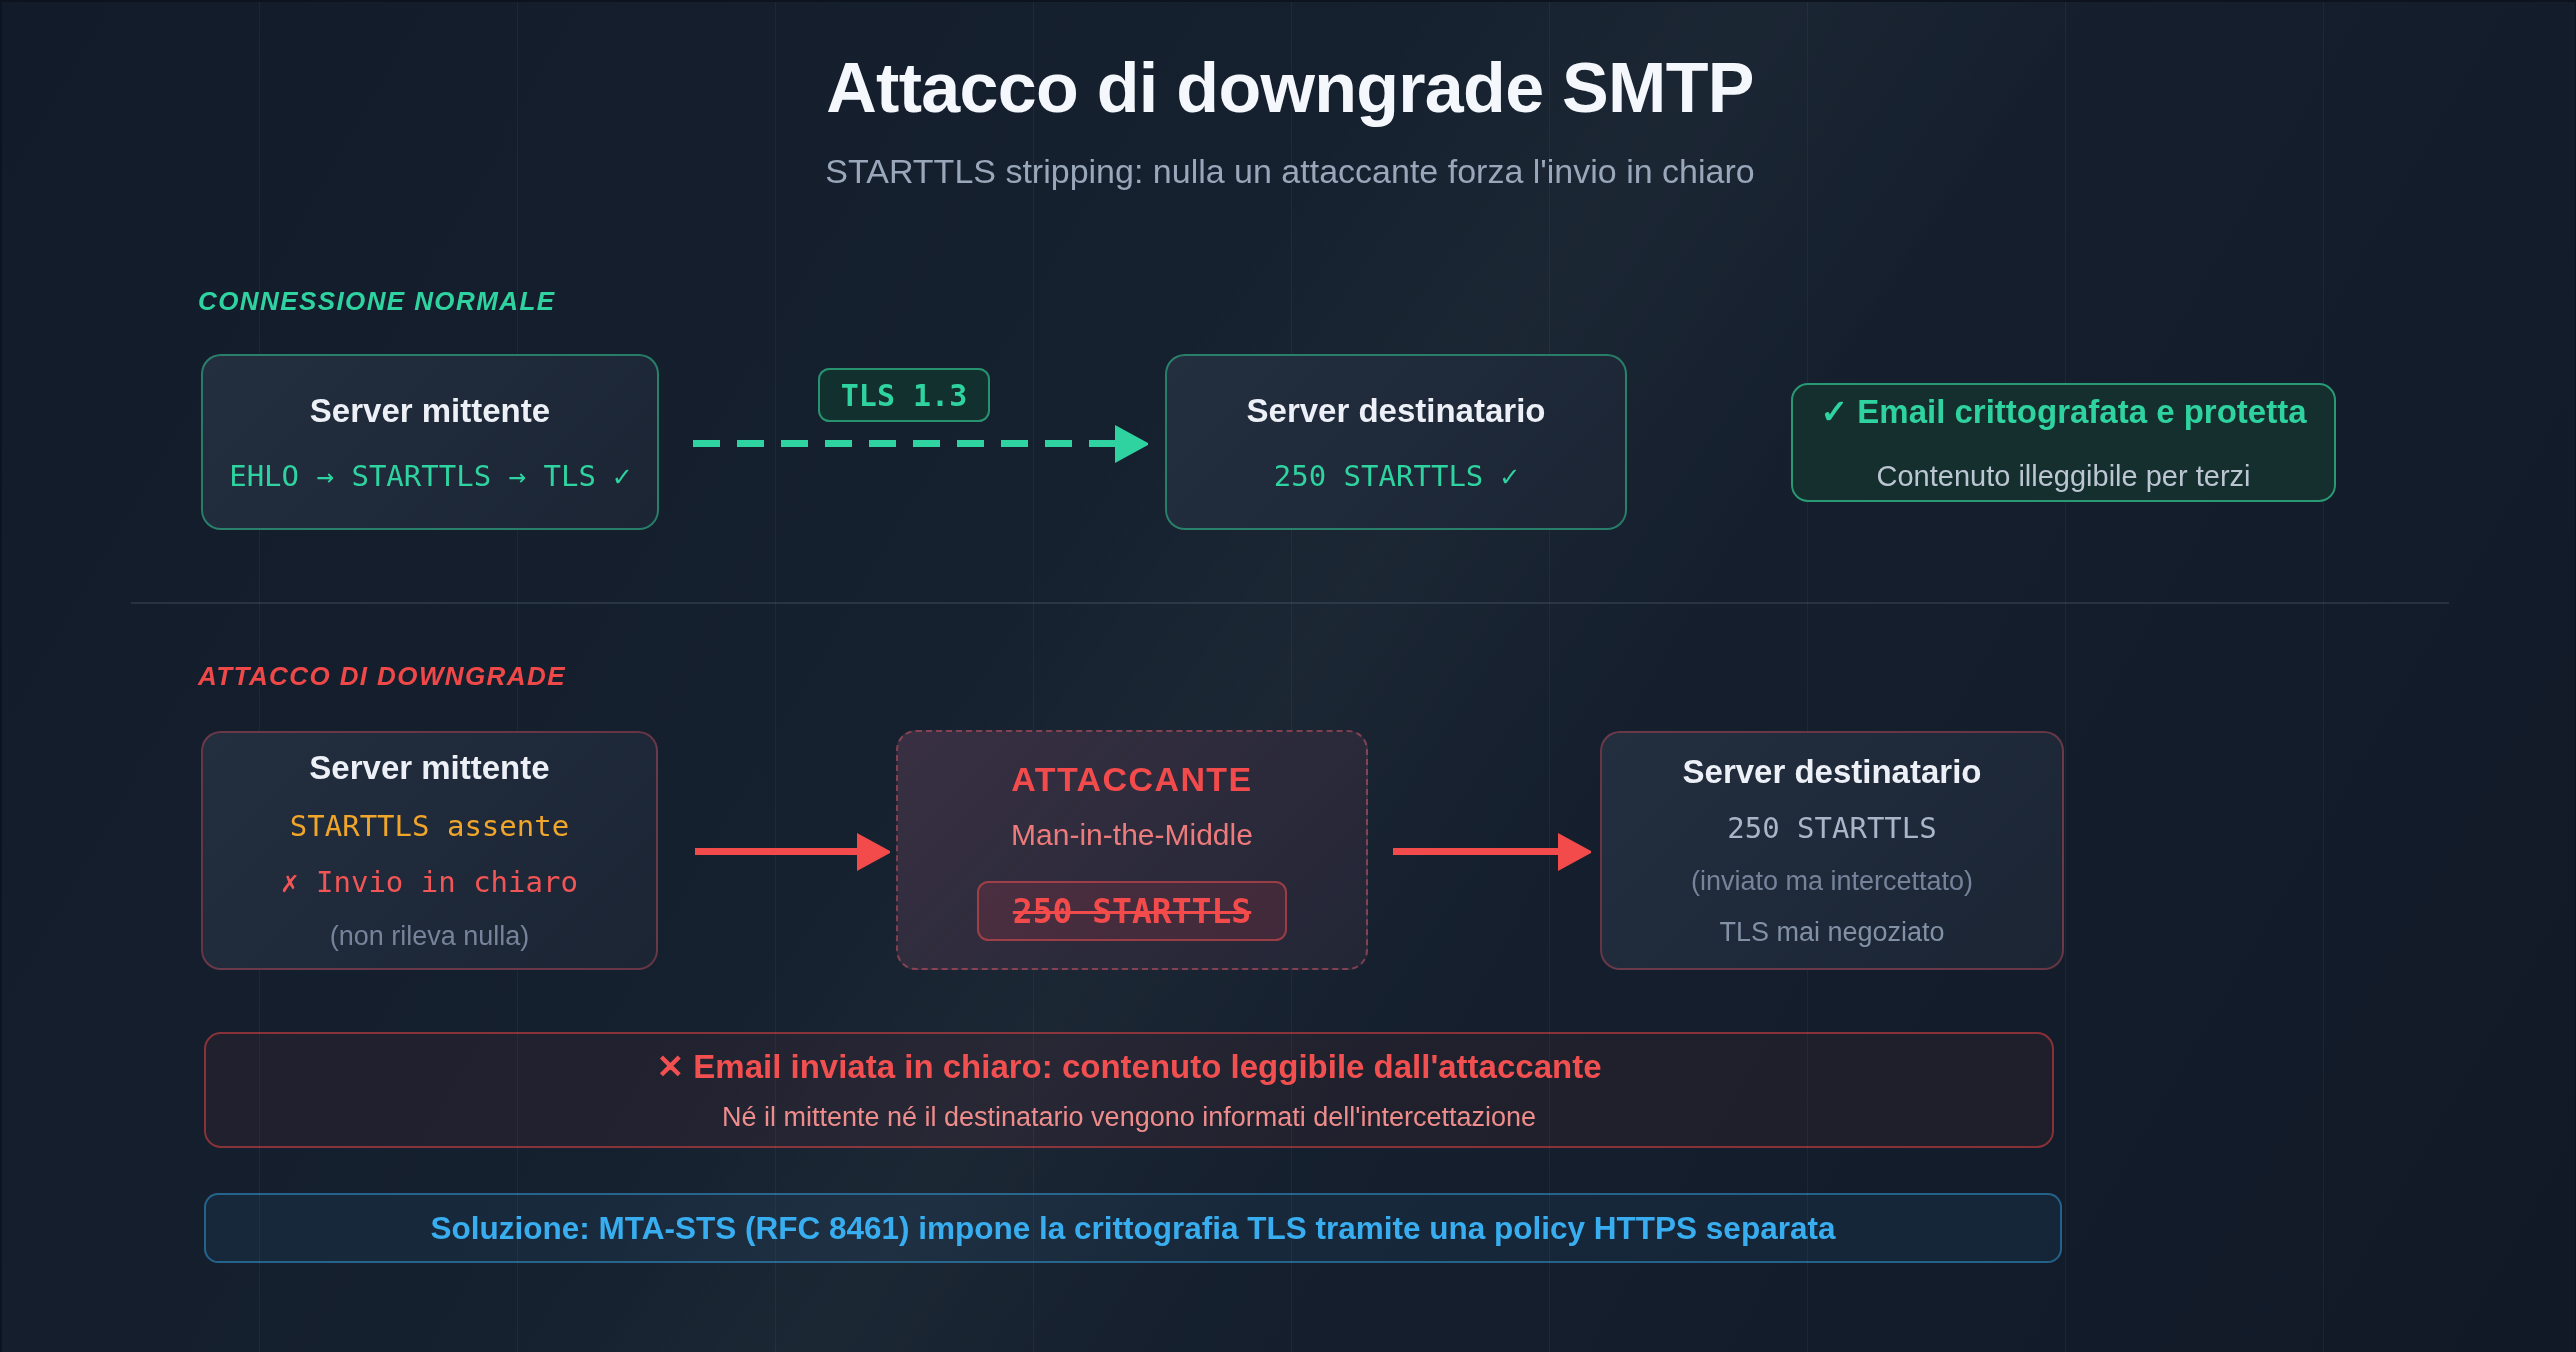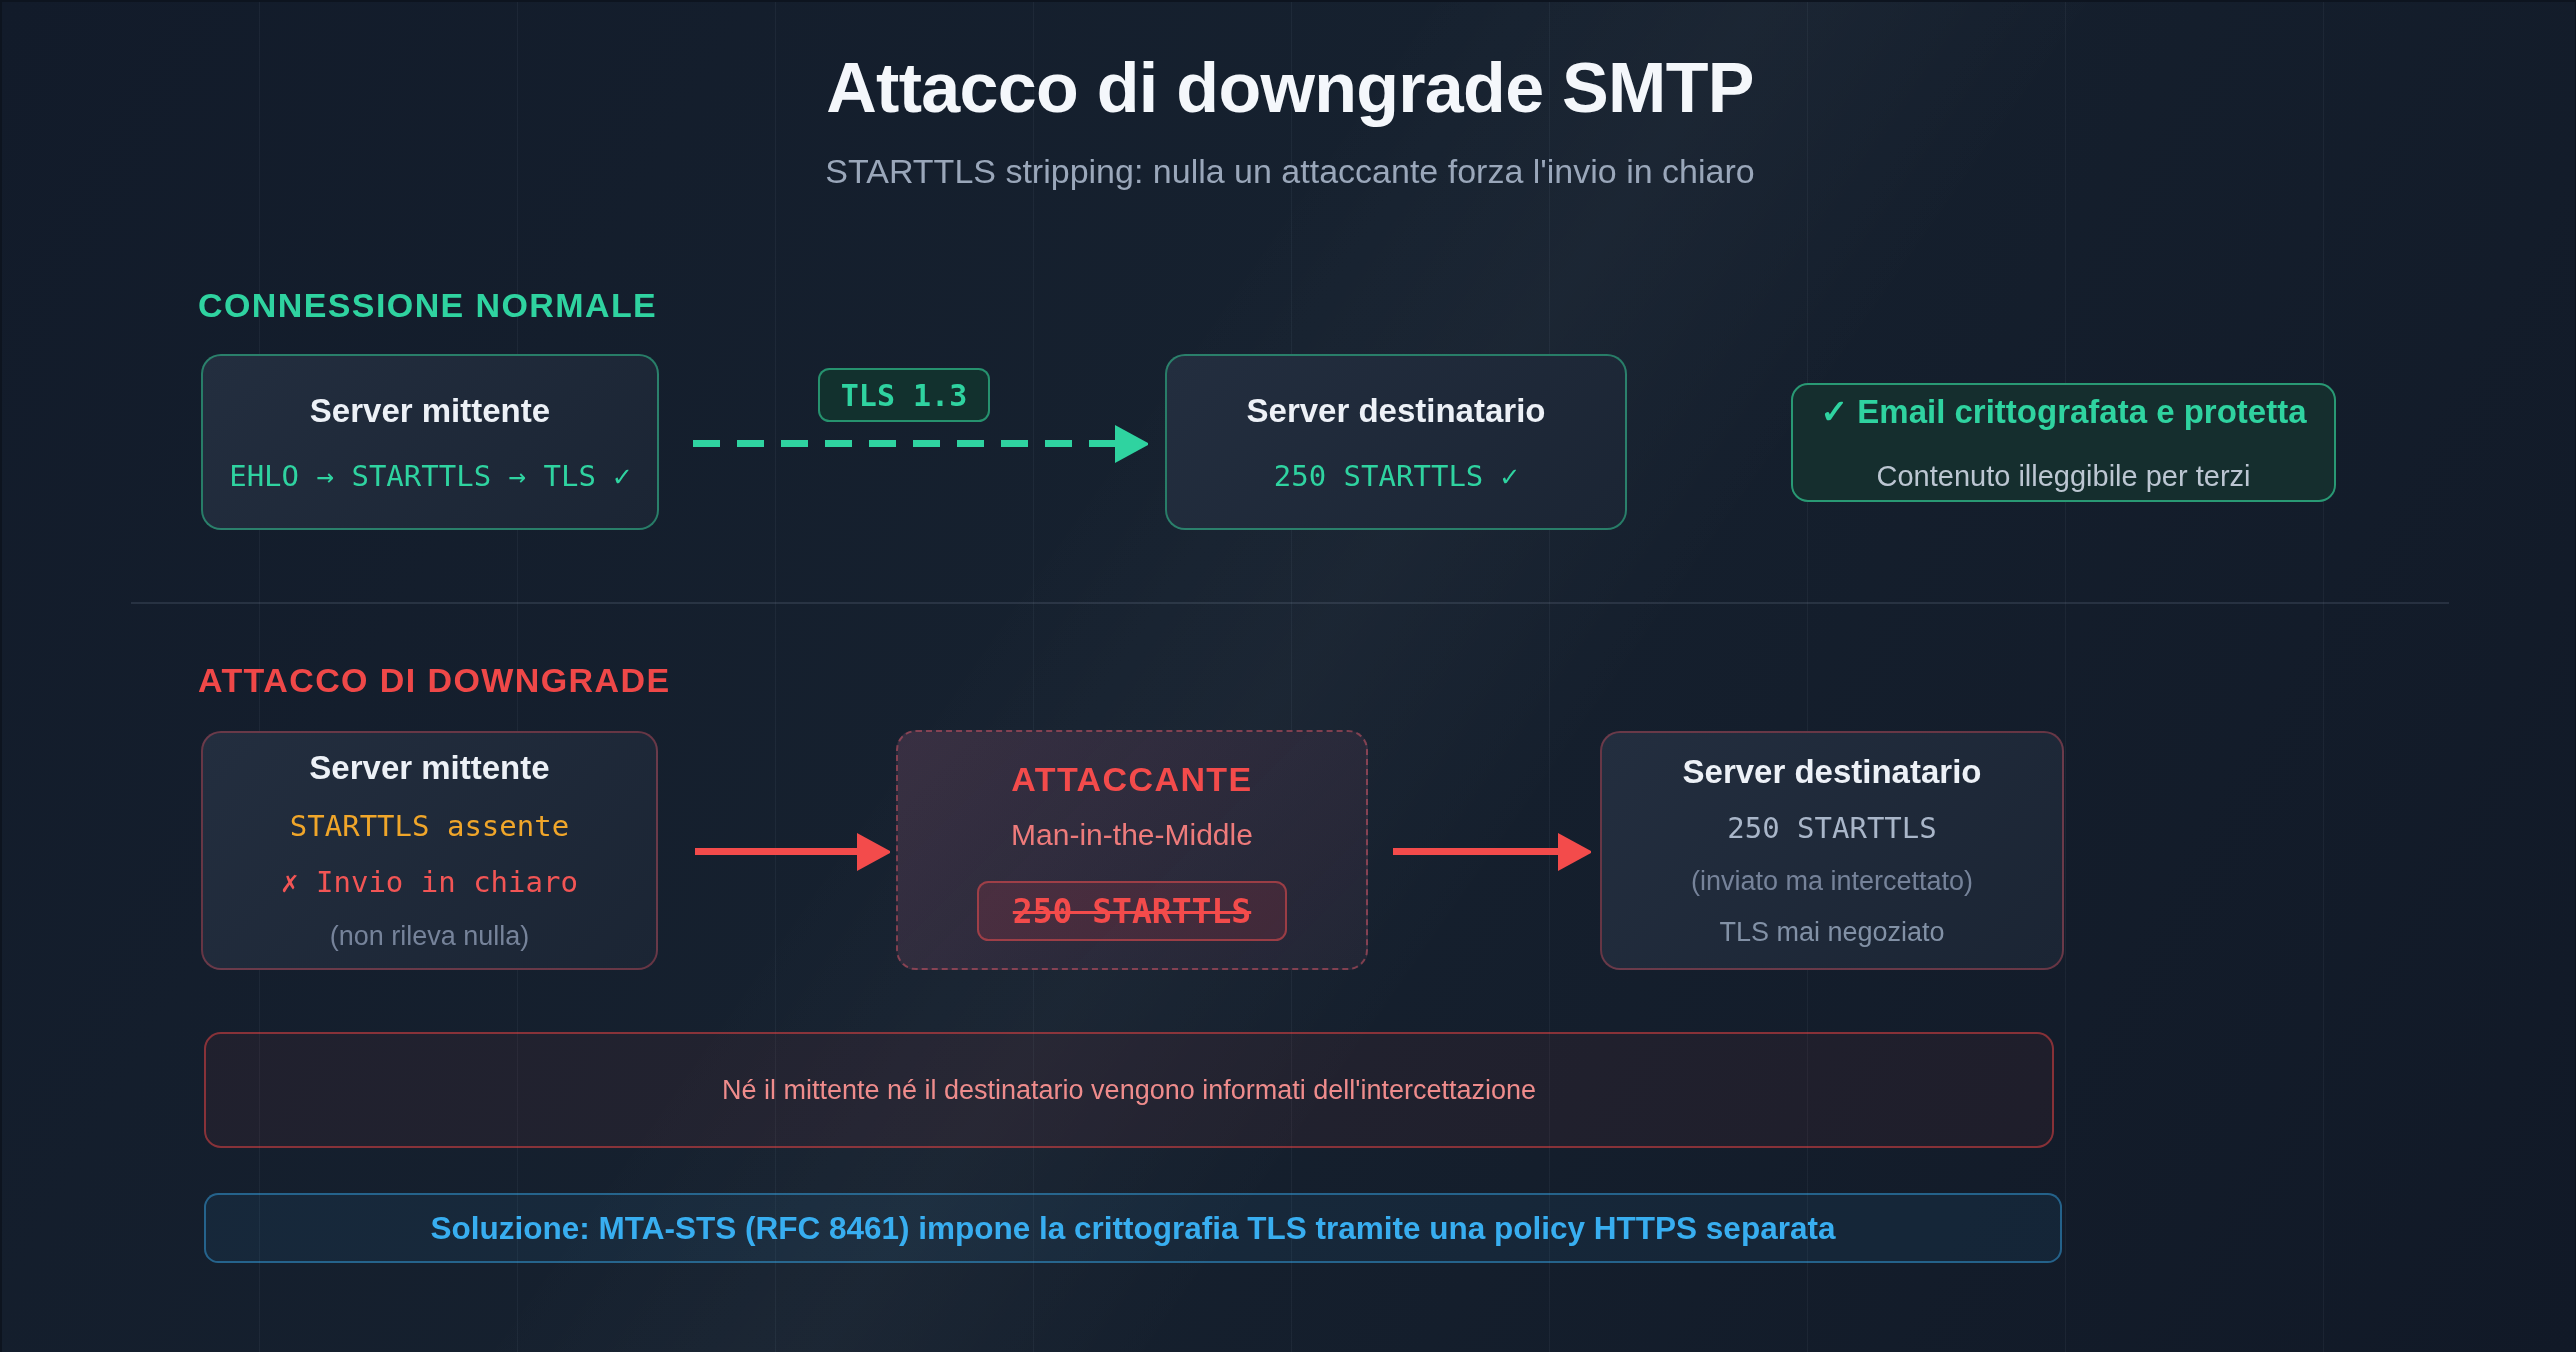--- a/index.html
+++ b/index.html
@@ -20,21 +20,21 @@
   .page::after {
     content:""; position:absolute; inset:0; pointer-events:none;
     background:linear-gradient(125deg, rgba(255,255,255,0) 40%, rgba(255,255,255,0.028) 50%, rgba(255,255,255,0) 60%);
   }
   .layer { position:absolute; inset:0; z-index:2; }
 
   header { position:absolute; left:0; top:44px; width:100%; text-align:center; }
   .h-title { font-size:70px; font-weight:700; letter-spacing:-0.7px; color:#f4f7fb; }
   .h-sub   { margin-top:21.5px; font-size:34px; font-weight:400; color:#9aa7ba; }
 
-  .section-label { position:absolute; font-size:34px; font-weight:700; letter-spacing:1.4px; }
+  .section-label { position:absolute; font-size:26px; font-weight:700; letter-spacing:1.4px;font-style:italic; }
   .lbl-normal { left:195px; top:283px; color:#2fd3a0; }
   .lbl-attack { left:195px; top:658px; color:#ef4848; }
 
   .node {
     position:absolute; display:flex; flex-direction:column; align-items:center; justify-content:center;
     border-radius:20px; background:linear-gradient(135deg,#232e3f 0%, #1b2534 100%);
   }
   .green-border { border:2.1px solid rgba(52,211,153,0.5); }
   .red-border   { border:2.1px solid rgba(225,82,95,0.38); }
   .node-title { font-size:33px; font-weight:700; color:#edf1f7; }
@@ -184,20 +184,21 @@
     </div>
 
     <div class="node red-border" id="a-receiver">
       <div class="node-title">Server destinatario</div>
       <div class="mono mono-steel">250 STARTTLS</div>
       <div class="muted">(inviato ma intercettato)</div>
       <div class="muted2">TLS mai negoziato</div>
     </div>
 
     <div id="warning">
+      <div class="warning-title">✕ Email inviata in chiaro: contenuto leggibile dall'attaccante</div>
       <div class="warning-sub">Né il mittente né il destinatario vengono informati dell'intercettazione</div>
     </div>
 
     <div id="solution">
       <span>Soluzione: MTA-STS (RFC 8461) impone la crittografia TLS tramite una policy HTTPS separata</span>
     </div>
 
 
   </div>
 </div>

